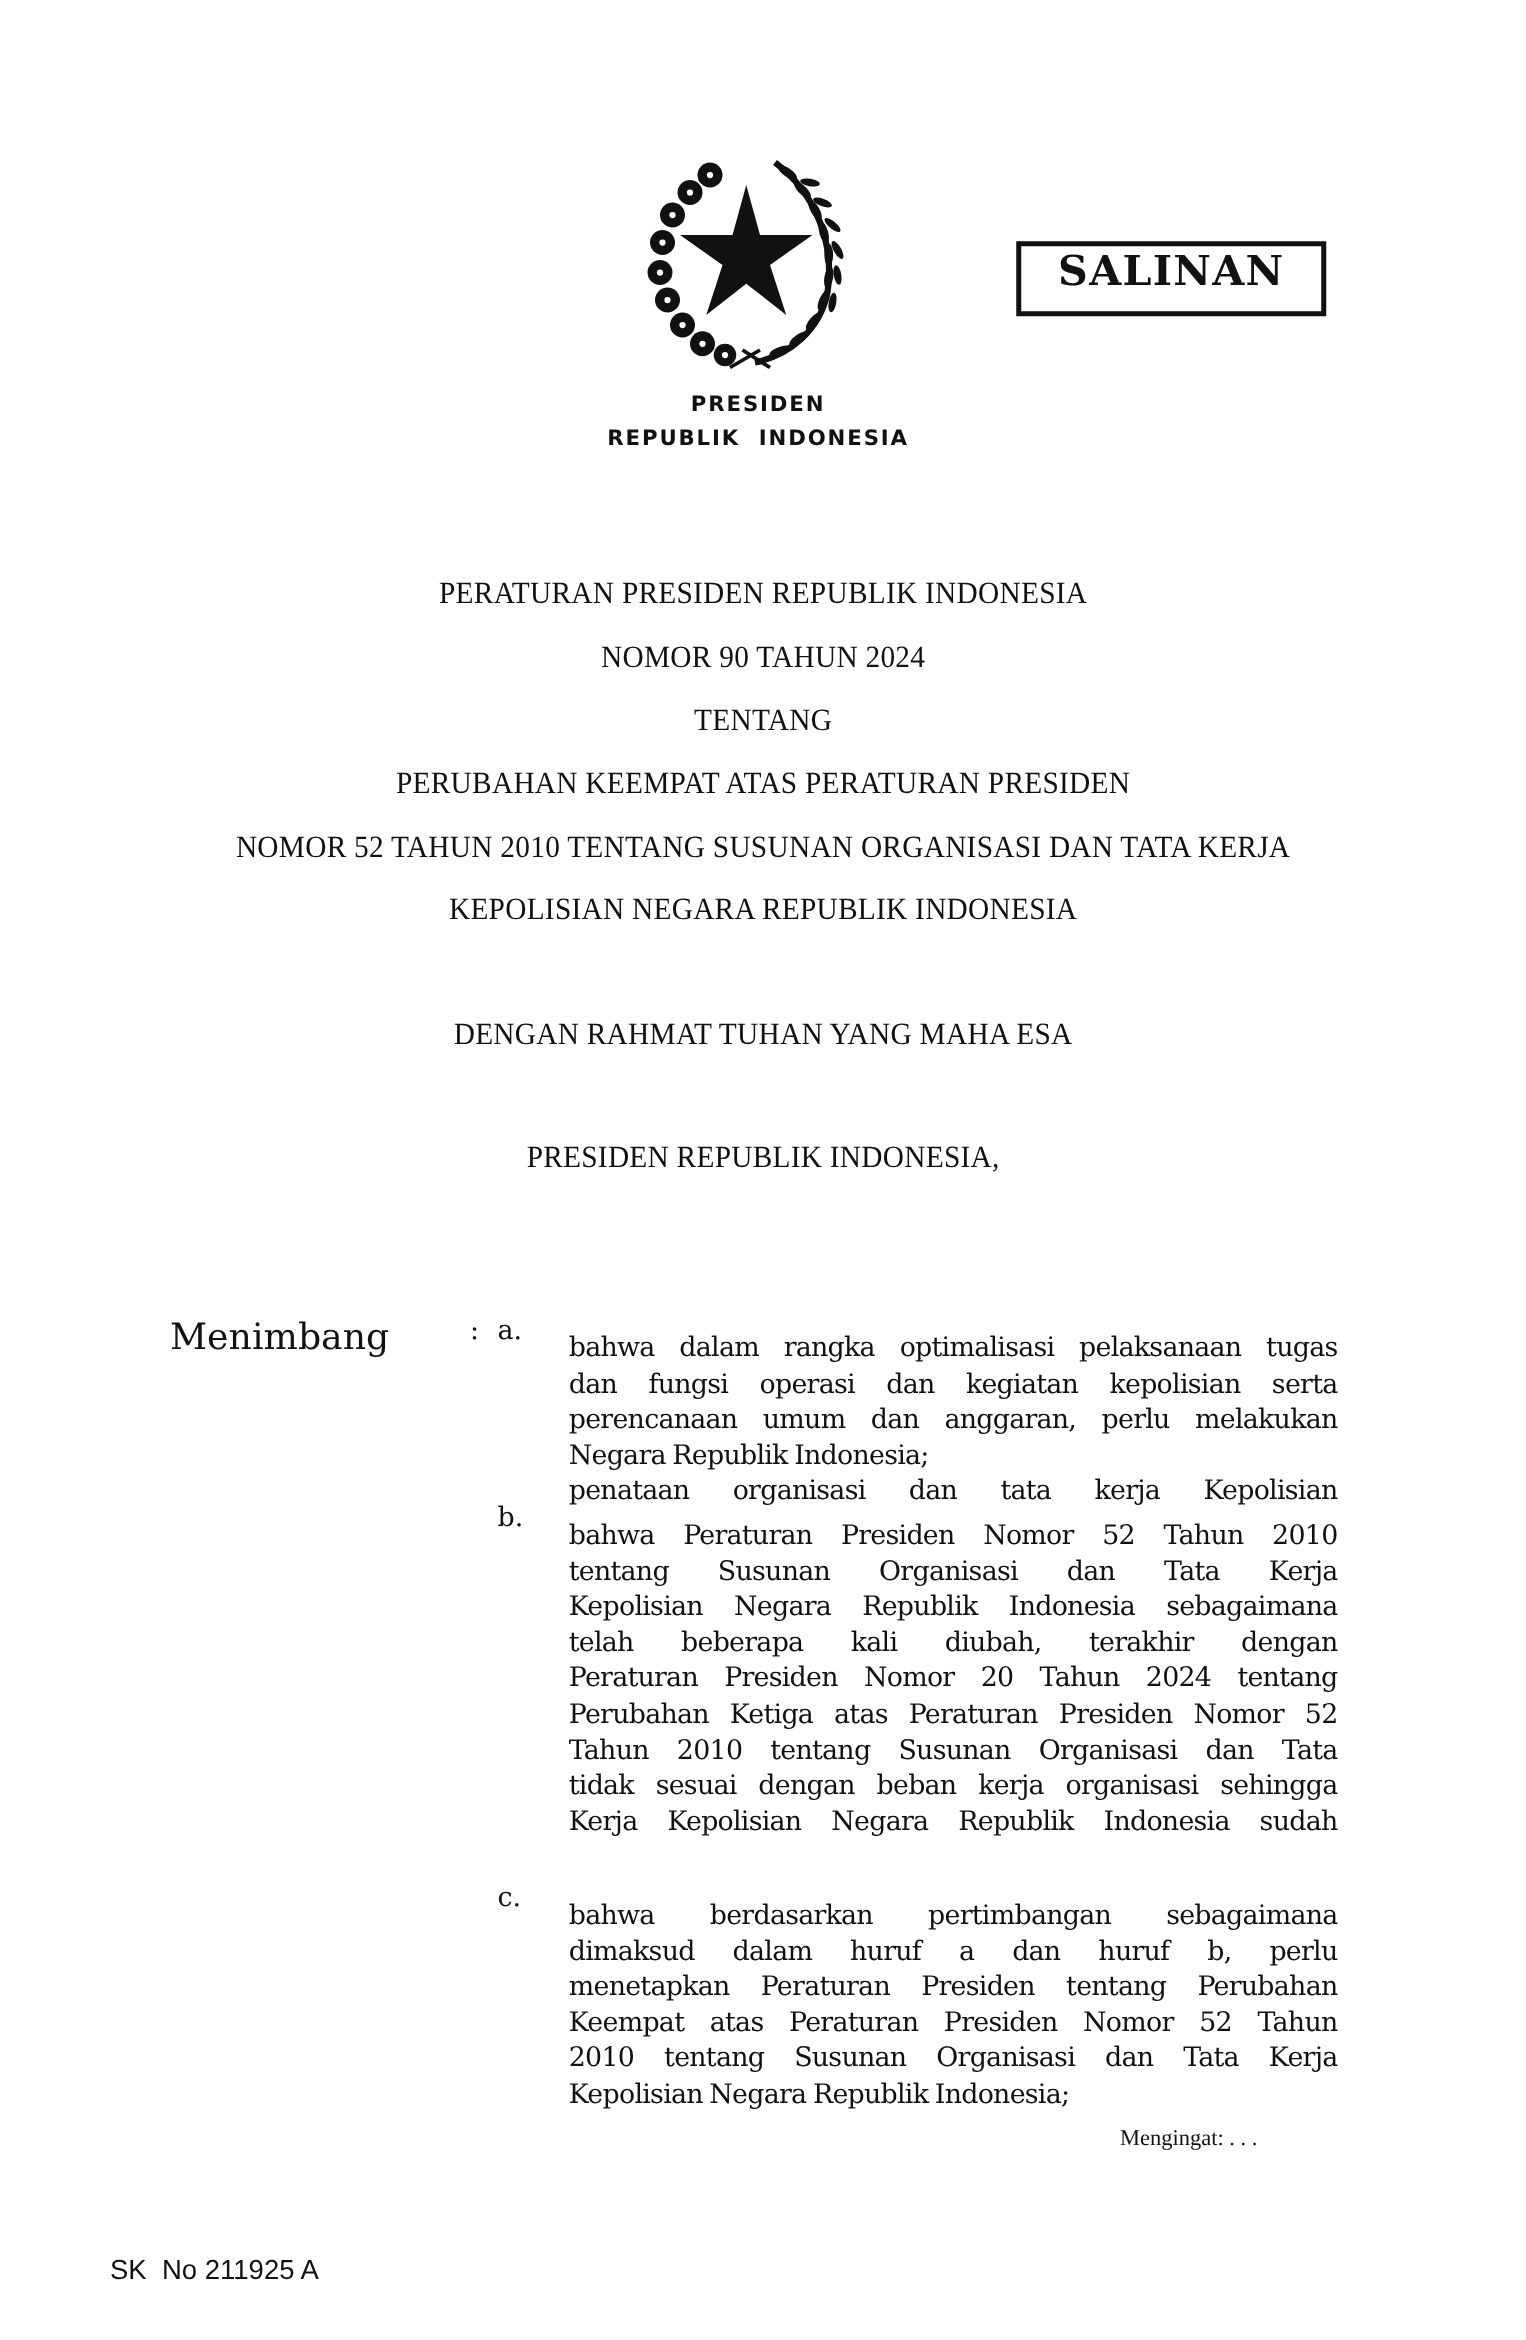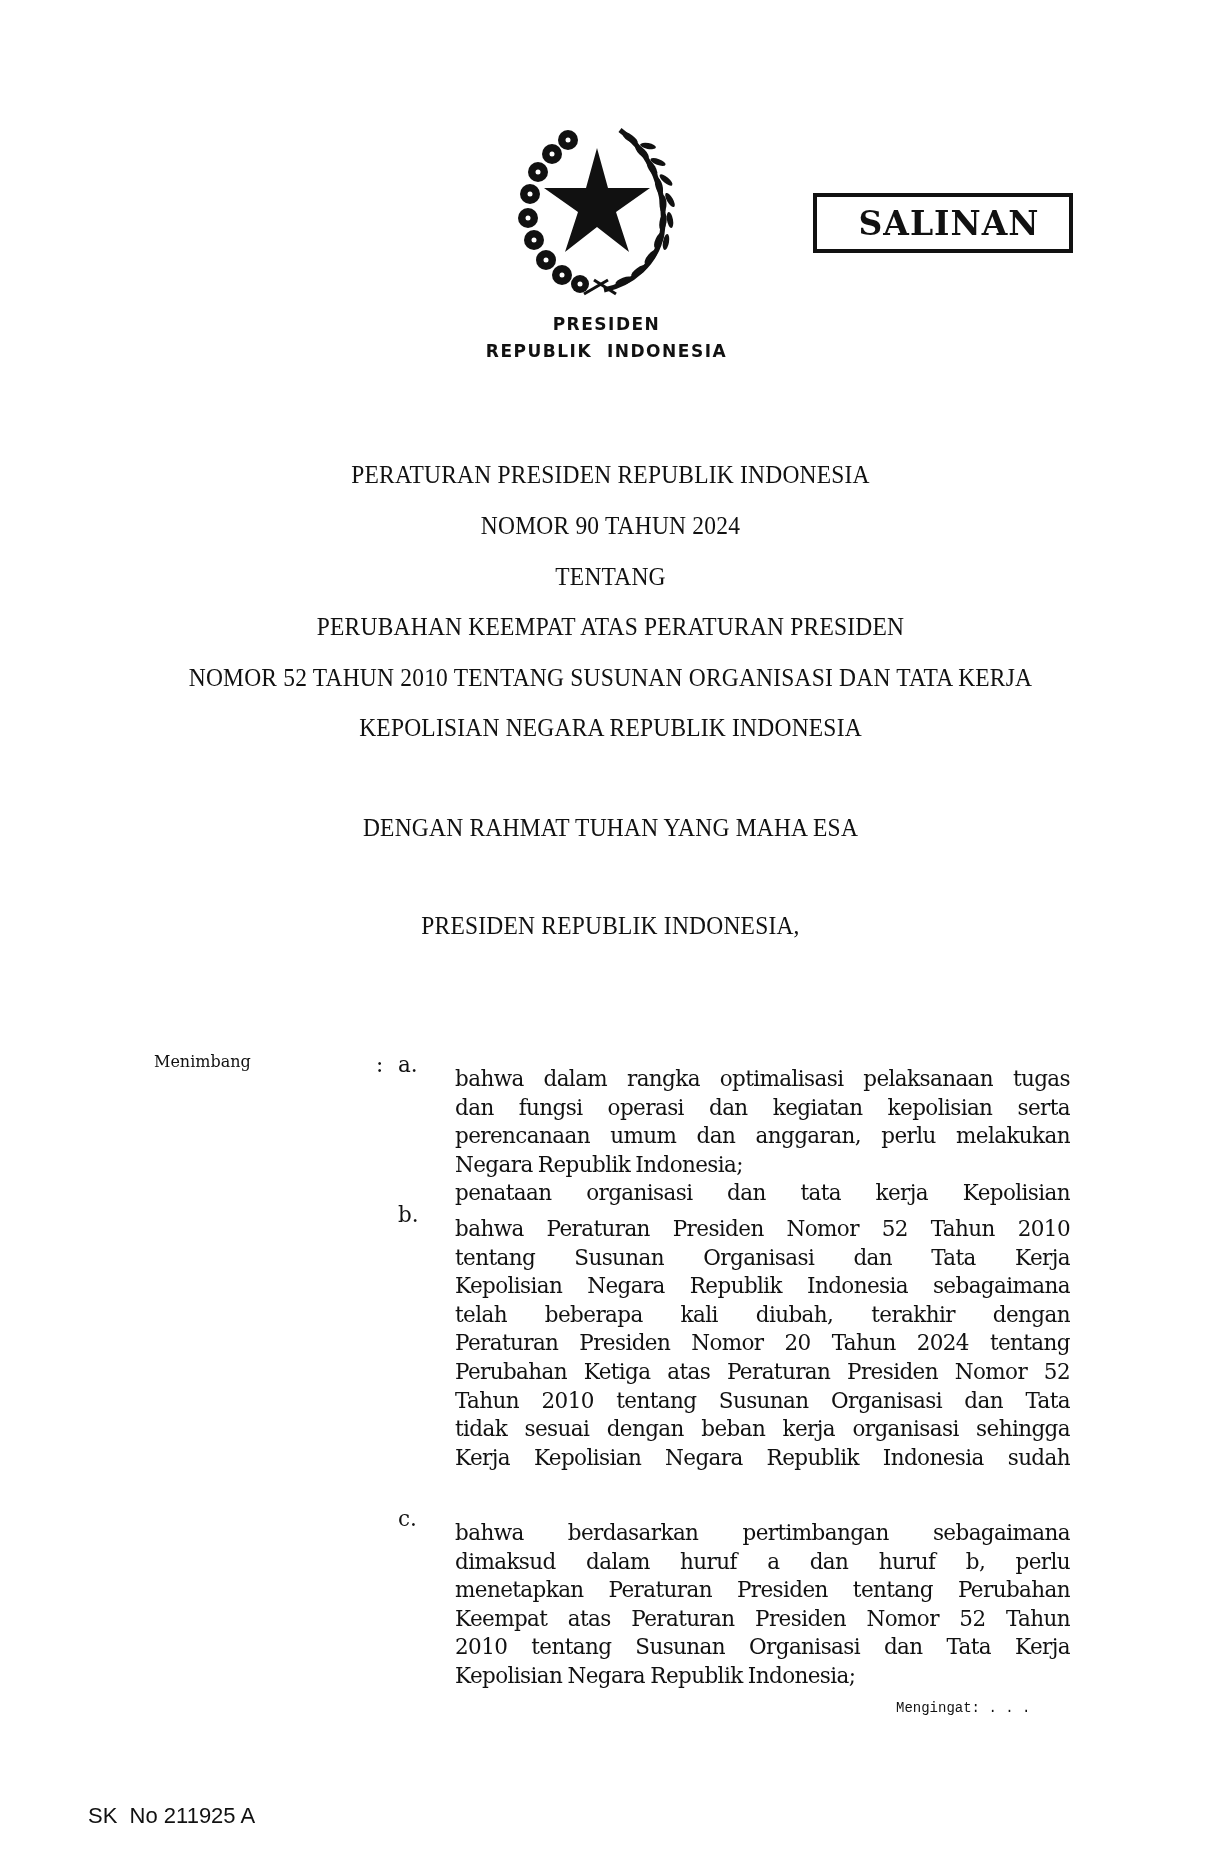--- a/index.html
+++ b/index.html
@@ -1,36 +1,36 @@
 <!DOCTYPE html>
 <html><head>
 <meta charset="utf-8">
 <style>
   html, body { margin:0; padding:0; background:#ffffff; }
   body { width:1221px; height:1872px; position:relative; overflow:hidden; color:#111; }
   .abs { position:absolute; }
 
   #emblem { left:512px; top:124px; width:164px; height:172px; }
-  #salinan-box { left:813px; top:193px; width:240px; height:52px; border:4px solid #111; display:flex; align-items:center; justify-content:center;padding-left:12px; }
+  #salinan-box { left:813px; top:193px; width:240px; height:52px; border:4px solid #111; display:flex; justify-content:center; }
   #salinan-box span { font-family:"DejaVu Serif", serif; font-weight:bold; font-size:33px; letter-spacing:1px; color:#111; }
 
   .hdr { font-family:"DejaVu Sans", sans-serif; font-weight:bold; font-size:17px; letter-spacing:1.5px; width:1221px; text-align:center; left:0; }
   #hdr-1 { top:314px; left:-4px; }
   #hdr-2 { top:341px; left:-4px; }
 
   .center-line { left:0; width:1221px; text-align:center; font-family:"Liberation Serif", serif; font-size:23.5px; letter-spacing:0.2px; transform:scaleY(1.05); }
 
-  .consider-label { left:154px; top:1052px; font-family:"DejaVu Serif", serif; font-size:16px; }
+  .consider-label { left:136px; top:1052px; font-family:"DejaVu Serif", serif; font-size:29px; }
   .colon { left:376px; top:1052px; font-family:"DejaVu Serif", serif; font-size:21.5px; }
   .item-letter { left:398px; font-family:"DejaVu Serif", serif; font-size:21.5px; }
   .item-body { left:455px; width:615px; font-family:"DejaVu Serif", serif; font-size:21.5px; line-height:28.6px; text-align:justify; letter-spacing:-0.6px; word-spacing:-1px;margin-top:16px; }
   .item-body span.ln { display:block; text-align:justify; text-align-last:justify; white-space:nowrap; }
   .item-body span.ln.last { text-align-last:left; }
 
-  #next-page { left:896px; top:1700px; font-family:Liberation Mono, monospace; font-size:14px; }
+  #next-page { left:896px; top:1700px; font-family:Liberation Serif, serif; font-size:18px; }
   #sk-number { left:88px; top:1803px; font-family:"Liberation Sans", sans-serif; font-size:22px; }
 </style>
 </head>
 <body>
 
 <div id="emblem" class="abs">
   <svg width="164" height="172" viewBox="0 0 164 172" xmlns="http://www.w3.org/2000/svg">
 
     <polygon fill="#111" points="85,24 96,64 138,64 104,88 117,128 85,103 53,128 66,88 32,64 74,64"></polygon>
 

